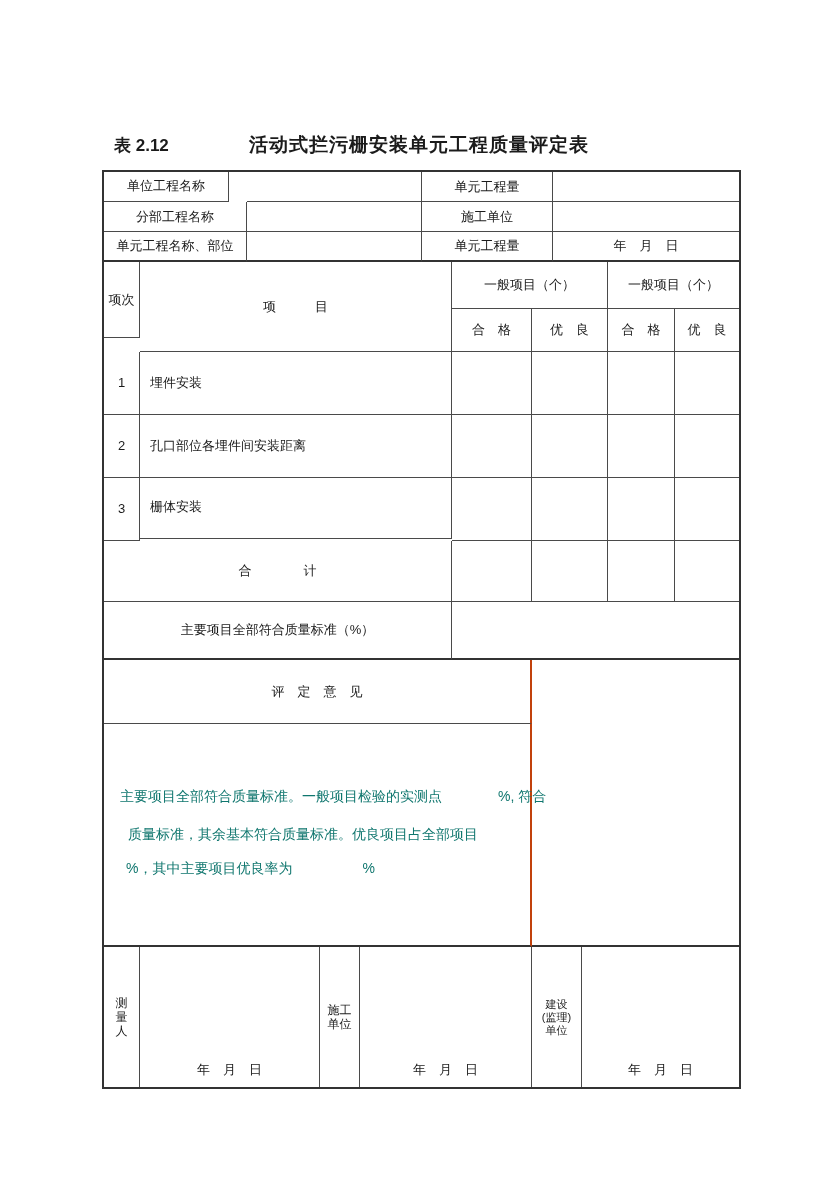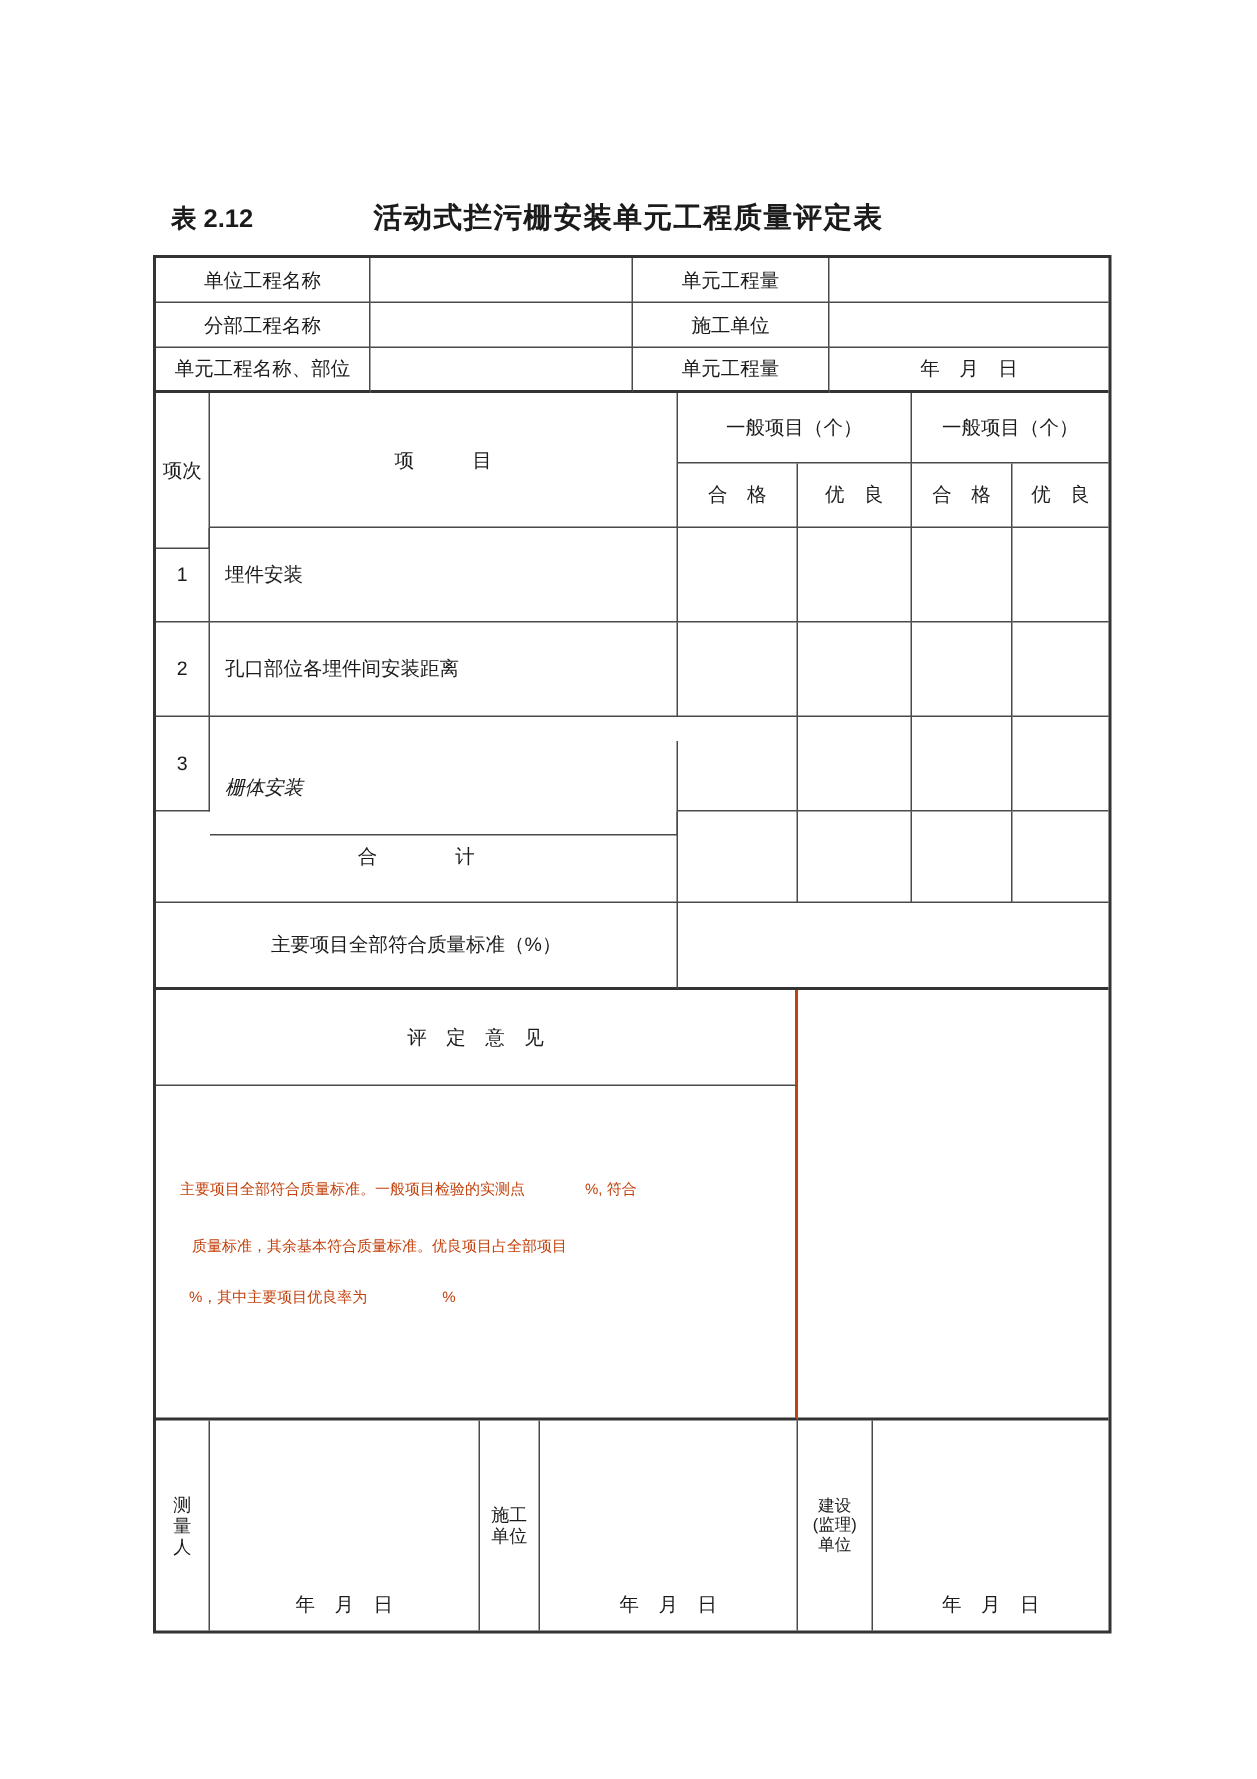--- a/index.html
+++ b/index.html
@@ -33,54 +33,54 @@
     border-right:1px solid #4a4a4a;border-bottom:1px solid #4a4a4a;
     display:flex;align-items:center;justify-content:center;
     font-size:13px;line-height:1.2;text-align:center;
   }
   .cell.left{justify-content:flex-start;padding-left:10px;text-align:left;}
   .nbr{border-right:none;}
   .nbb{border-bottom:none;}
   .tb{border-bottom:2px solid #333;}
   .tr{border-right:2px solid #c2410c;}
   .para{display:block;}
-  .pline{position:absolute;font-size:10px;white-space:pre;color:#c2410c;}
+  .pline{position:absolute;font-size:14px;white-space:pre;color:#0f766e;}
   .vlabel{flex-direction:column;font-size:12px;line-height:14px;}
   .vlabel span{display:block;}
   .sig-date{
     position:absolute;left:0;right:0;bottom:9px;
     text-align:center;font-size:13px;
   }
 </style>
 </head>
 <body>
 
 <div class="page">
 
   <div class="table-no">表 2.12</div>
   <div class="main-title">活动式拦污栅安装单元工程质量评定表</div>
 
   <div class="tbl">
 
-    <div class="cell" style="left:0;top:0;width:143px;height:30px;">单位工程名称</div>
+    <div class="cell" style="left:0;top:0;width:125px;height:30px;font-family:Liberation Mono, monospace;">单位工程名称</div>
     <div class="cell" style="left:143px;top:0;width:175px;height:30px;"></div>
     <div class="cell" style="left:318px;top:0;width:131px;height:30px;">单元工程量</div>
     <div class="cell nbr" style="left:449px;top:0;width:186px;height:30px;"></div>
 
     <div class="cell" style="left:0;top:30px;width:143px;height:30px;">分部工程名称</div>
     <div class="cell" style="left:143px;top:30px;width:175px;height:30px;"></div>
     <div class="cell" style="left:318px;top:30px;width:131px;height:30px;">施工单位</div>
     <div class="cell nbr" style="left:449px;top:30px;width:186px;height:30px;"></div>
 
     <div class="cell tb" style="left:0;top:60px;width:143px;height:30px;">单元工程名称、部位</div>
     <div class="cell tb" style="left:143px;top:60px;width:175px;height:30px;"></div>
     <div class="cell tb" style="left:318px;top:60px;width:131px;height:30px;">单元工程量</div>
     <div class="cell tb nbr" style="left:449px;top:60px;width:186px;height:30px;">年　月　日</div>
 
-    <div class="cell" style="left:0;top:90px;width:36px;height:104px;text-align:right;">项次</div>
+    <div class="cell" style="left:0;top:90px;width:36px;height:76px;text-align:right;">项次</div>
     <div class="cell" style="left:36px;top:90px;width:312px;height:90px;">项　　　目</div>
     <div class="cell" style="left:348px;top:90px;width:156px;height:47px;">一般项目（个）</div>
     <div class="cell nbr" style="left:504px;top:90px;width:131px;height:47px;">一般项目（个）</div>
     <div class="cell" style="left:348px;top:137px;width:80px;height:43px;">合　格</div>
     <div class="cell" style="left:428px;top:137px;width:76px;height:43px;">优　良</div>
     <div class="cell" style="left:504px;top:137px;width:67px;height:43px;">合　格</div>
     <div class="cell nbr" style="left:571px;top:137px;width:64px;height:43px;">优　良</div>
 
     <div class="cell" style="left:0;top:180px;width:36px;height:63px;">1</div>
     <div class="cell left" style="left:36px;top:180px;width:312px;height:63px;">埋件安装</div>
@@ -90,21 +90,21 @@
     <div class="cell nbr" style="left:571px;top:180px;width:64px;height:63px;"></div>
 
     <div class="cell" style="left:0;top:243px;width:36px;height:63px;">2</div>
     <div class="cell left" style="left:36px;top:243px;width:312px;height:63px;">孔口部位各埋件间安装距离</div>
     <div class="cell" style="left:348px;top:243px;width:80px;height:63px;"></div>
     <div class="cell" style="left:428px;top:243px;width:76px;height:63px;"></div>
     <div class="cell" style="left:504px;top:243px;width:67px;height:63px;"></div>
     <div class="cell nbr" style="left:571px;top:243px;width:64px;height:63px;"></div>
 
     <div class="cell" style="left:0;top:306px;width:36px;height:63px;">3</div>
-    <div class="cell left" style="left:36px;top:322px;width:312px;height:63px;font-style:italic;">栅体安装</div>
+    <div class="cell left" style="left:36px;top:304px;width:312px;height:63px;">栅体安装</div>
     <div class="cell" style="left:348px;top:306px;width:80px;height:63px;"></div>
     <div class="cell" style="left:428px;top:306px;width:76px;height:63px;"></div>
     <div class="cell" style="left:504px;top:306px;width:67px;height:63px;"></div>
     <div class="cell nbr" style="left:571px;top:306px;width:64px;height:63px;"></div>
 
     <div class="cell" style="left:0;top:369px;width:348px;height:61px;">合　　　　计</div>
     <div class="cell" style="left:348px;top:369px;width:80px;height:61px;"></div>
     <div class="cell" style="left:428px;top:369px;width:76px;height:61px;"></div>
     <div class="cell" style="left:504px;top:369px;width:67px;height:61px;"></div>
     <div class="cell nbr" style="left:571px;top:369px;width:64px;height:61px;"></div>

